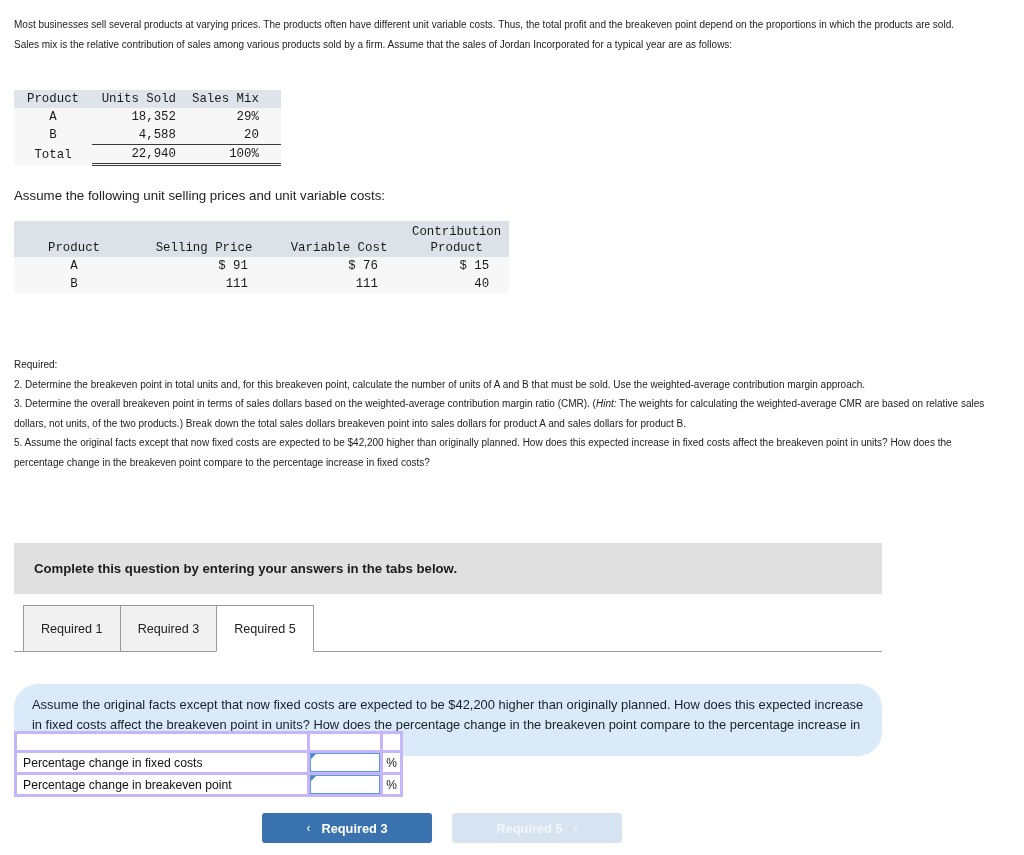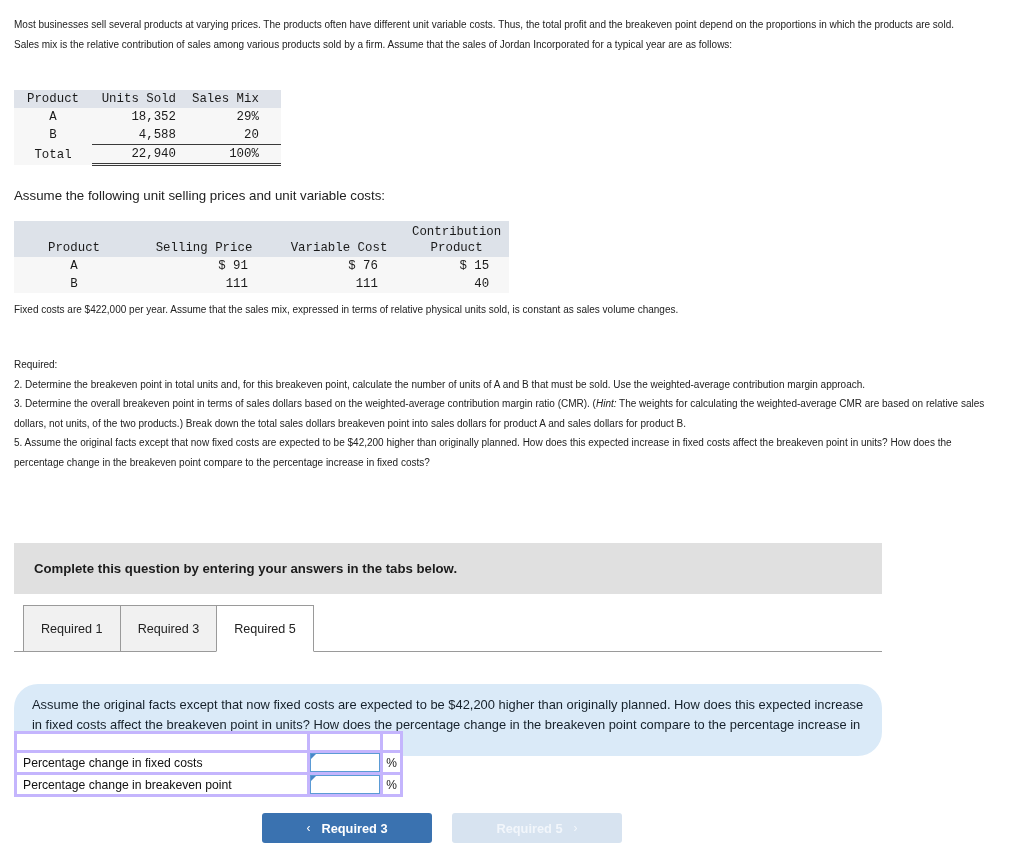--- a/index.html
+++ b/index.html
@@ -246,21 +246,20 @@
       </tr>
       <tr>
         <td class="c-prod">B</td>
         <td class="c-num">111</td>
         <td class="c-num">111</td>
         <td class="c-cm">40</td>
       </tr>
     </tbody>
   </table>
 
-  <div class="prose" id="fixed-costs-paragraph">Fixed costs are $422,000 per year. Assume that the sales mix, expressed in terms of relative physical units sold, is constant as sales volume changes.</div>
 
   <div class="prose" id="required-block">
     <div class="req-head">Required:</div>
     <div class="req-item">2. Determine the breakeven point in total units and, for this breakeven point, calculate the number of units of A and B that must be sold. Use the weighted-average contribution margin approach.</div>
     <div class="req-item"><span>3. Determine the overall breakeven point in terms of sales dollars based on the weighted-average contribution margin ratio (CMR). (</span><span class="hint-i">Hint:</span><span> The weights for calculating the weighted-average CMR are based on relative sales dollars, not units, of the two products.) Break down the total sales dollars breakeven point into sales dollars for product A and sales dollars for product B.</span></div>
     <div class="req-item">5. Assume the original facts except that now fixed costs are expected to be $42,200 higher than originally planned. How does this expected increase in fixed costs affect the breakeven point in units? How does the percentage change in the breakeven point compare to the percentage increase in fixed costs?</div>
   </div>
 
   <div id="complete-banner">Complete this question by entering your answers in the tabs below.</div>
 

